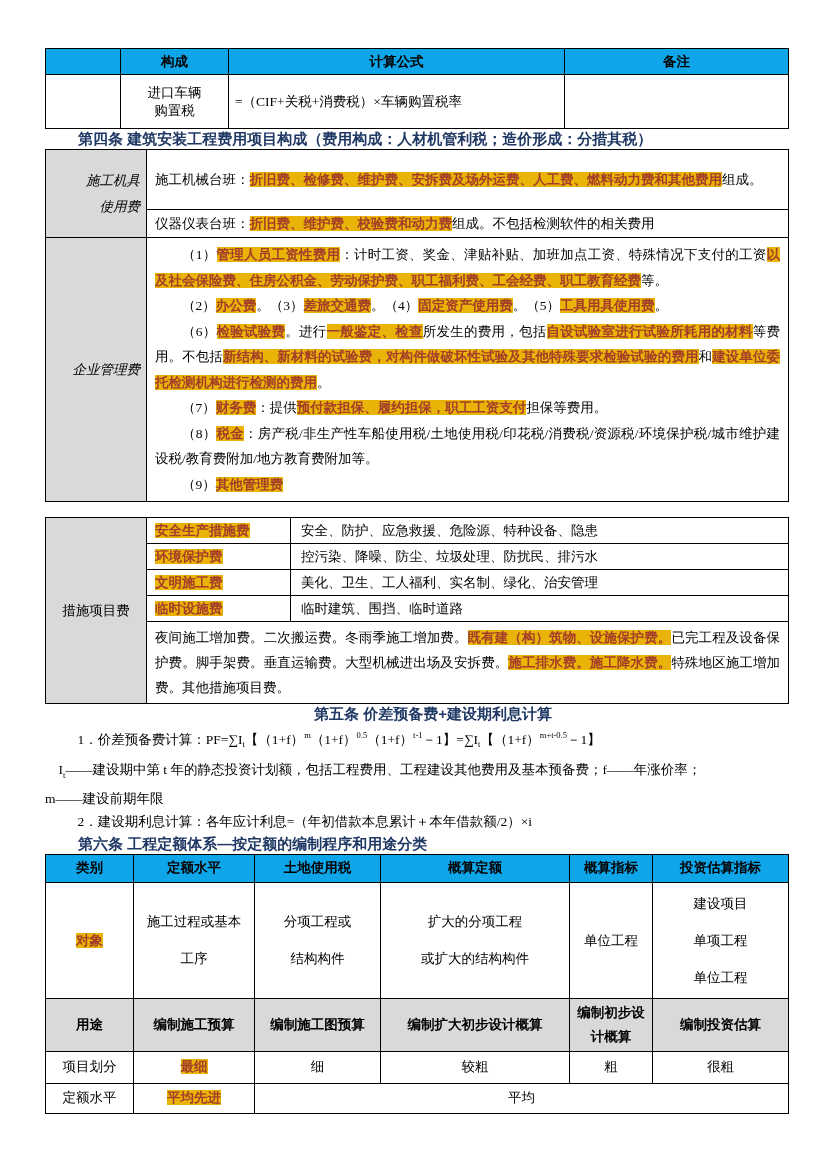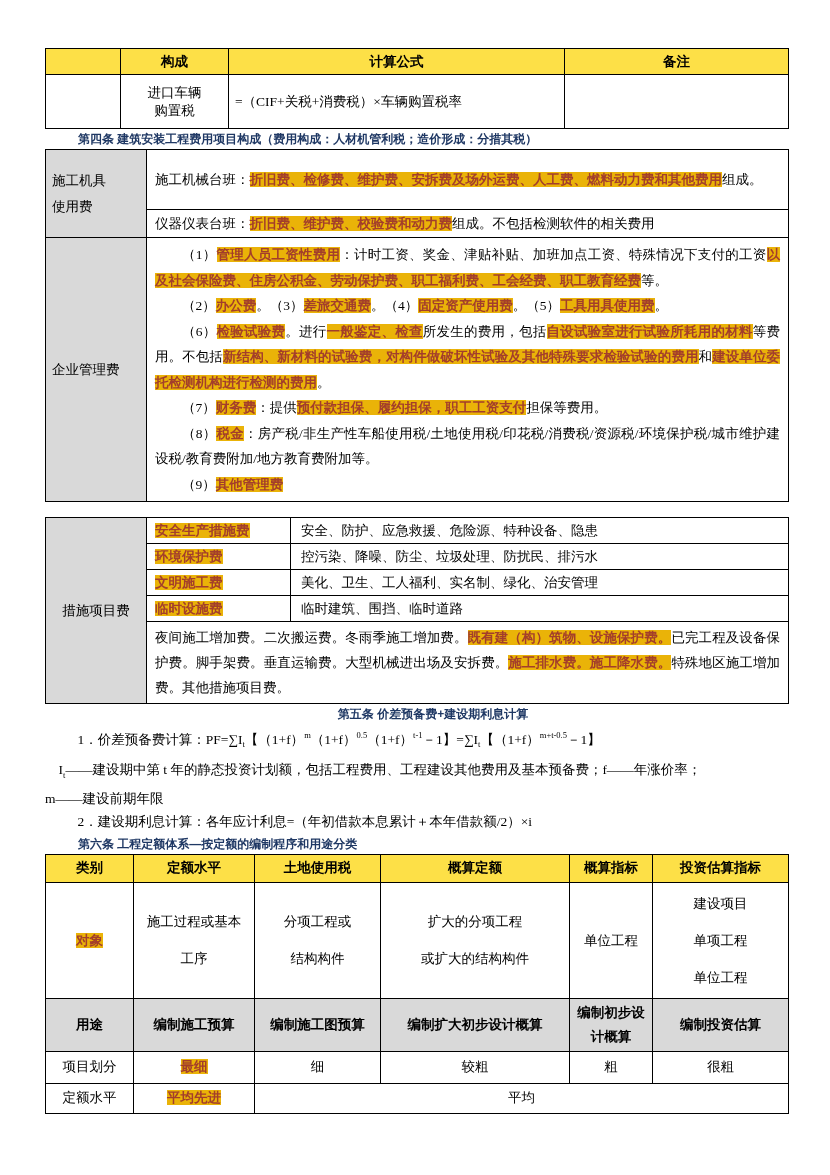--- a/index.html
+++ b/index.html
@@ -4,39 +4,39 @@
 <style>
   html,body{margin:0;padding:0;background:#ffffff;}
   .page{
     width:830px;height:1175px;box-sizing:border-box;background:#ffffff;
     padding:48px 42px 0 45px;position:relative;
     font-family:"Liberation Serif","DejaVu Serif",serif;
     font-size:13.5px;color:#000;
   }
   table.t{border-collapse:collapse;table-layout:fixed;width:743px;}
   table.t th,table.t td{border:1px solid #000;padding:2px 6px;vertical-align:middle;box-sizing:border-box;overflow:hidden;}
-  .gray{background:#fde047;}
+  .gray{background:#0ea5e9;}
   .boldsans{font-family:"Liberation Sans","DejaVu Sans",sans-serif;font-weight:bold;}
   .center{text-align:center;}
   .prewrap{white-space:pre-line;}
   .hl{background:#eab308;color:#A33E2B;font-weight:bold;font-family:"Liberation Sans","DejaVu Sans",sans-serif;}
   
   h2.sec{
     font-family:"Liberation Sans","DejaVu Sans",sans-serif;font-weight:bold;
-    color:#1F3864;font-size:12px;line-height:20px;margin:0;padding-left:33px;
+    color:#1F3864;font-size:15px;line-height:20px;margin:0;padding-left:33px;
   }
   .sec4{margin-top:23px;margin-bottom:7px;}
   .sec5{margin-top:27px;margin-bottom:8px;text-align:center;}
   .sec6{margin-top:31px;margin-bottom:7px;}
   
   .t1 .head th{height:26px;text-align:center;}
   .t1 td{height:54px;}
   .t1 .fcell{text-align:left;}
   
-  .t2 .side{background:#D9D9D9;text-align:left;font-weight:normal;white-space:pre-line;line-height:26px;}
+  .t2 .side{background:#D9D9D9;text-align:right;font-weight:normal;white-space:pre-line;line-height:26px;font-style:italic;}
   .t2 .rich1{height:60px;line-height:26px;text-align:justify;padding:2px 8px;}
   .t2 .rich2{height:28px;line-height:22px;padding:2px 8px;}
   .t2 .mgmt{padding:4px 8px;}
   .t2 .mgmt p{margin:0;text-indent:2em;line-height:25.5px;text-align:justify;}
   
   .t3{margin-top:15px;}
   .t3 .side{background:#D9D9D9;text-align:center;font-weight:normal;}
   .t3 .mname{height:26px;text-align:left;padding-left:8px;}
   .t3 .mdesc{text-align:left;padding-left:10px;}
   .t3 .mfoot{line-height:25px;text-align:justify;padding:3px 8px;}

